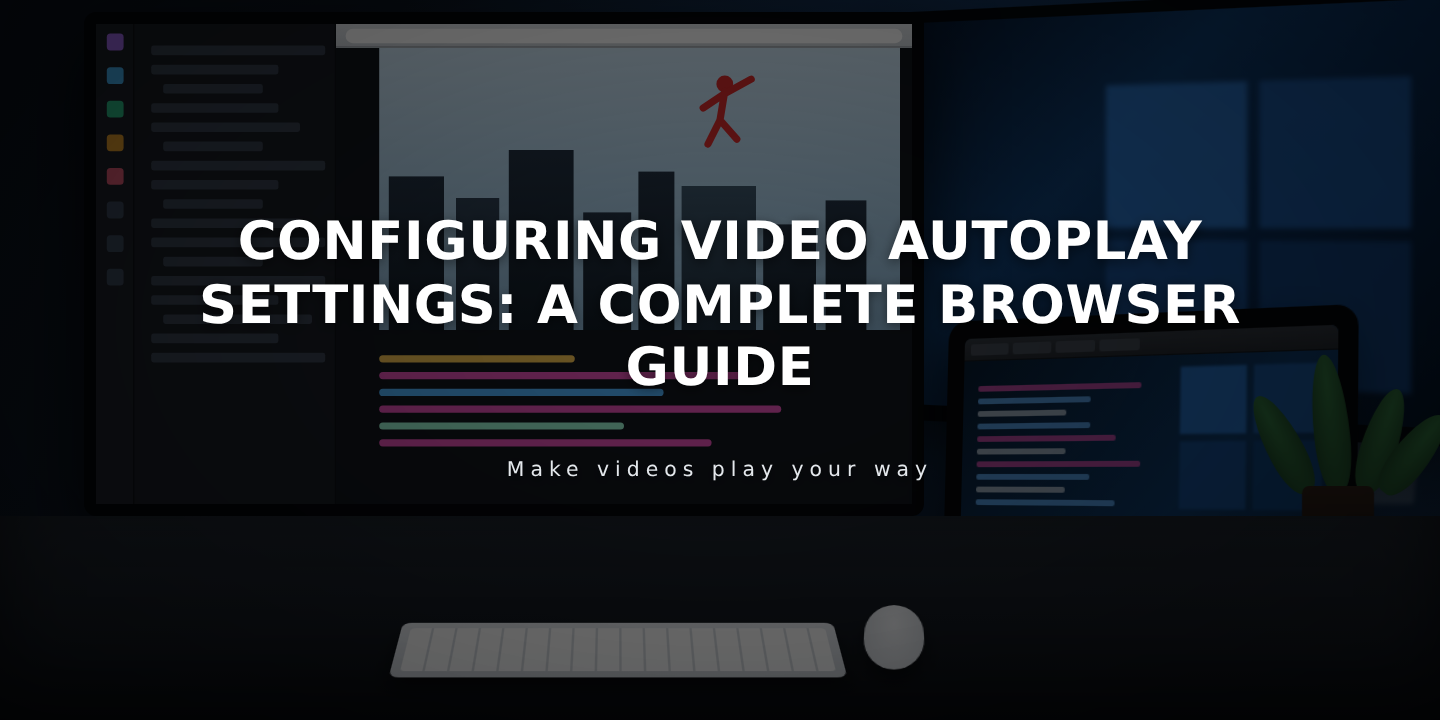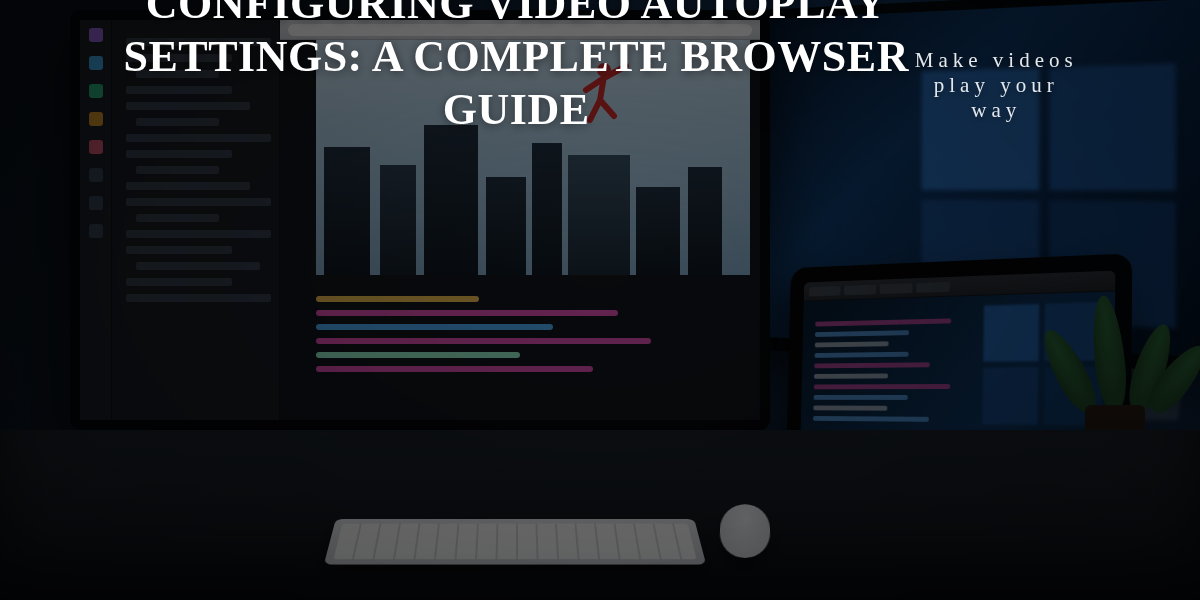--- a/index.html
+++ b/index.html
@@ -400,39 +400,38 @@
       position: absolute;
       inset: 0;
       background: radial-gradient(1200px 700px at 50% 45%, rgba(0,0,0,0.52), rgba(0,0,0,0.74));
     }
 
     
     .hero {
       position: absolute;
       inset: 0;
       display: flex;
-      flex-direction: row;
+      flex-direction: column;
       justify-content: center;
       text-align: center;
       padding: 0 120px;
-      font-family: Liberation Serif, serif;
     }
     .hero h1 {
       color: #ffffff;
       font-weight: 800;
       font-size: 44px;
       line-height: 1.2;
       letter-spacing: 0.5px;
       text-shadow: 0 2px 10px rgba(0,0,0,0.5);
       margin-top: -22px;
     }
     .hero p {
       margin-top: 48px;
       color: #e4e8ec;
-      font-size: 21px;
+      font-size: 17px;
       font-weight: 400;
       letter-spacing: 5px;
       text-shadow: 0 2px 8px rgba(0,0,0,0.5);
     }
   </style>
 </head>
 <body>
 
 <div class="scene"></div>
 

